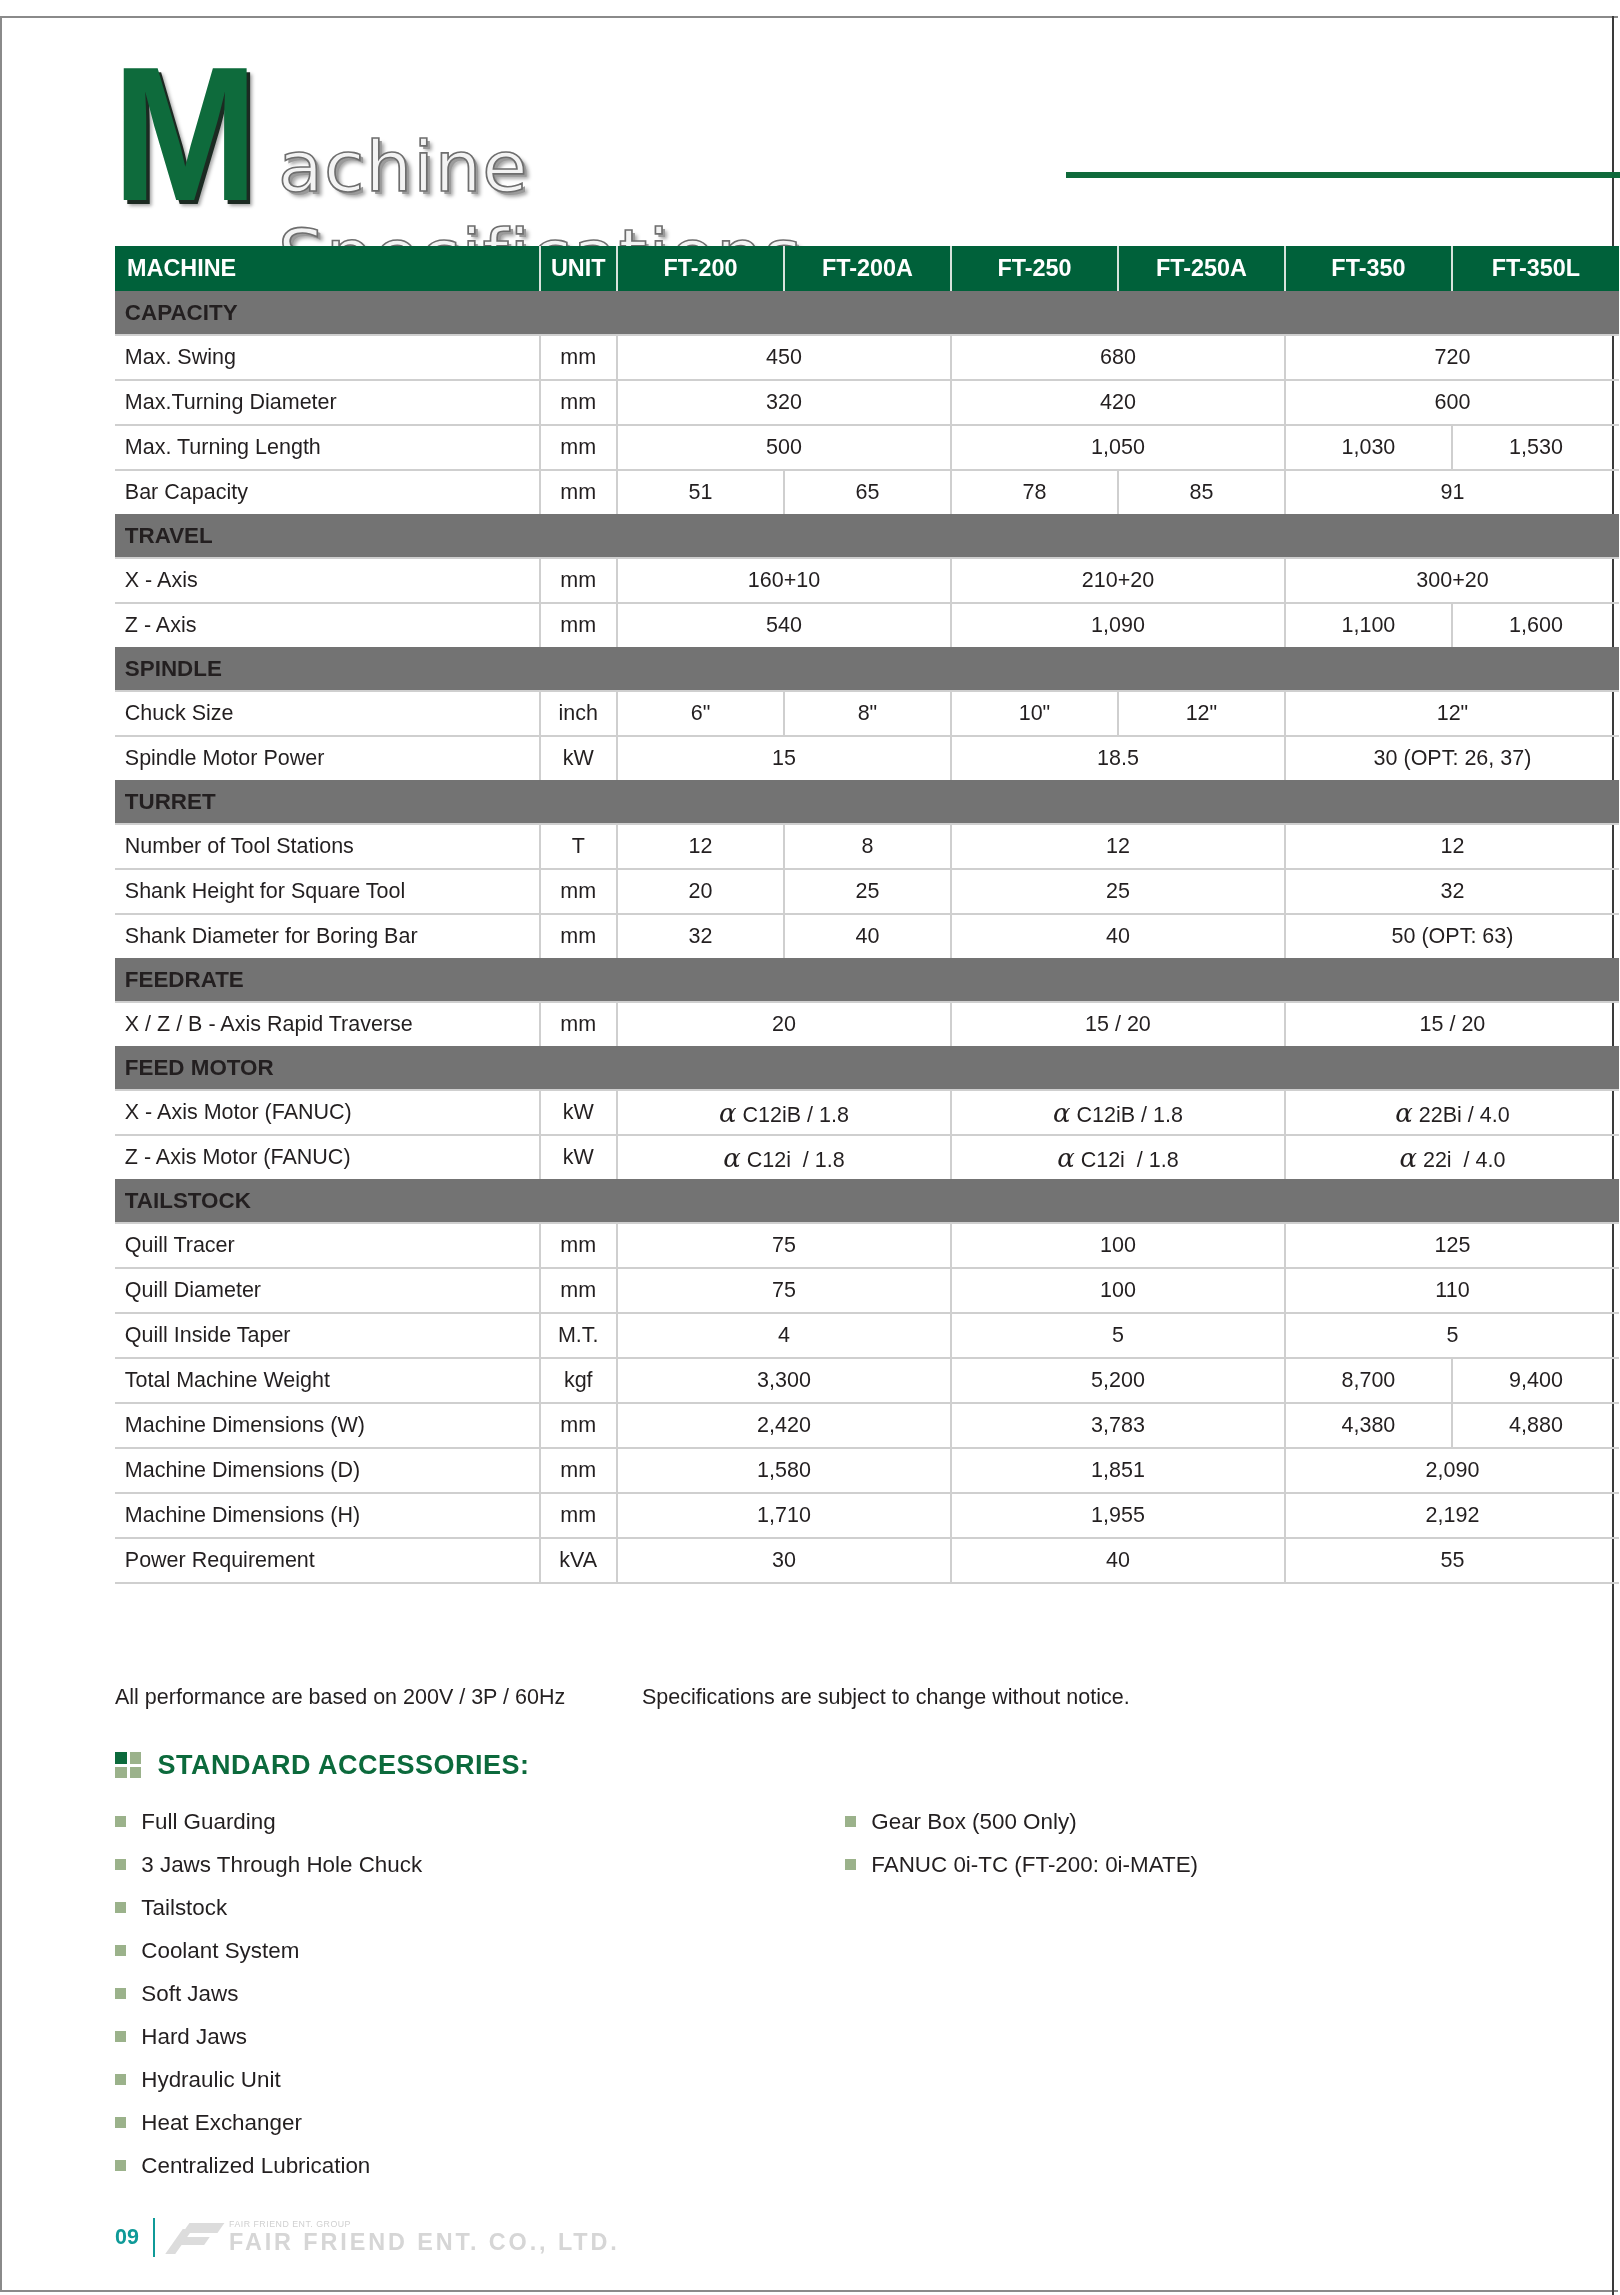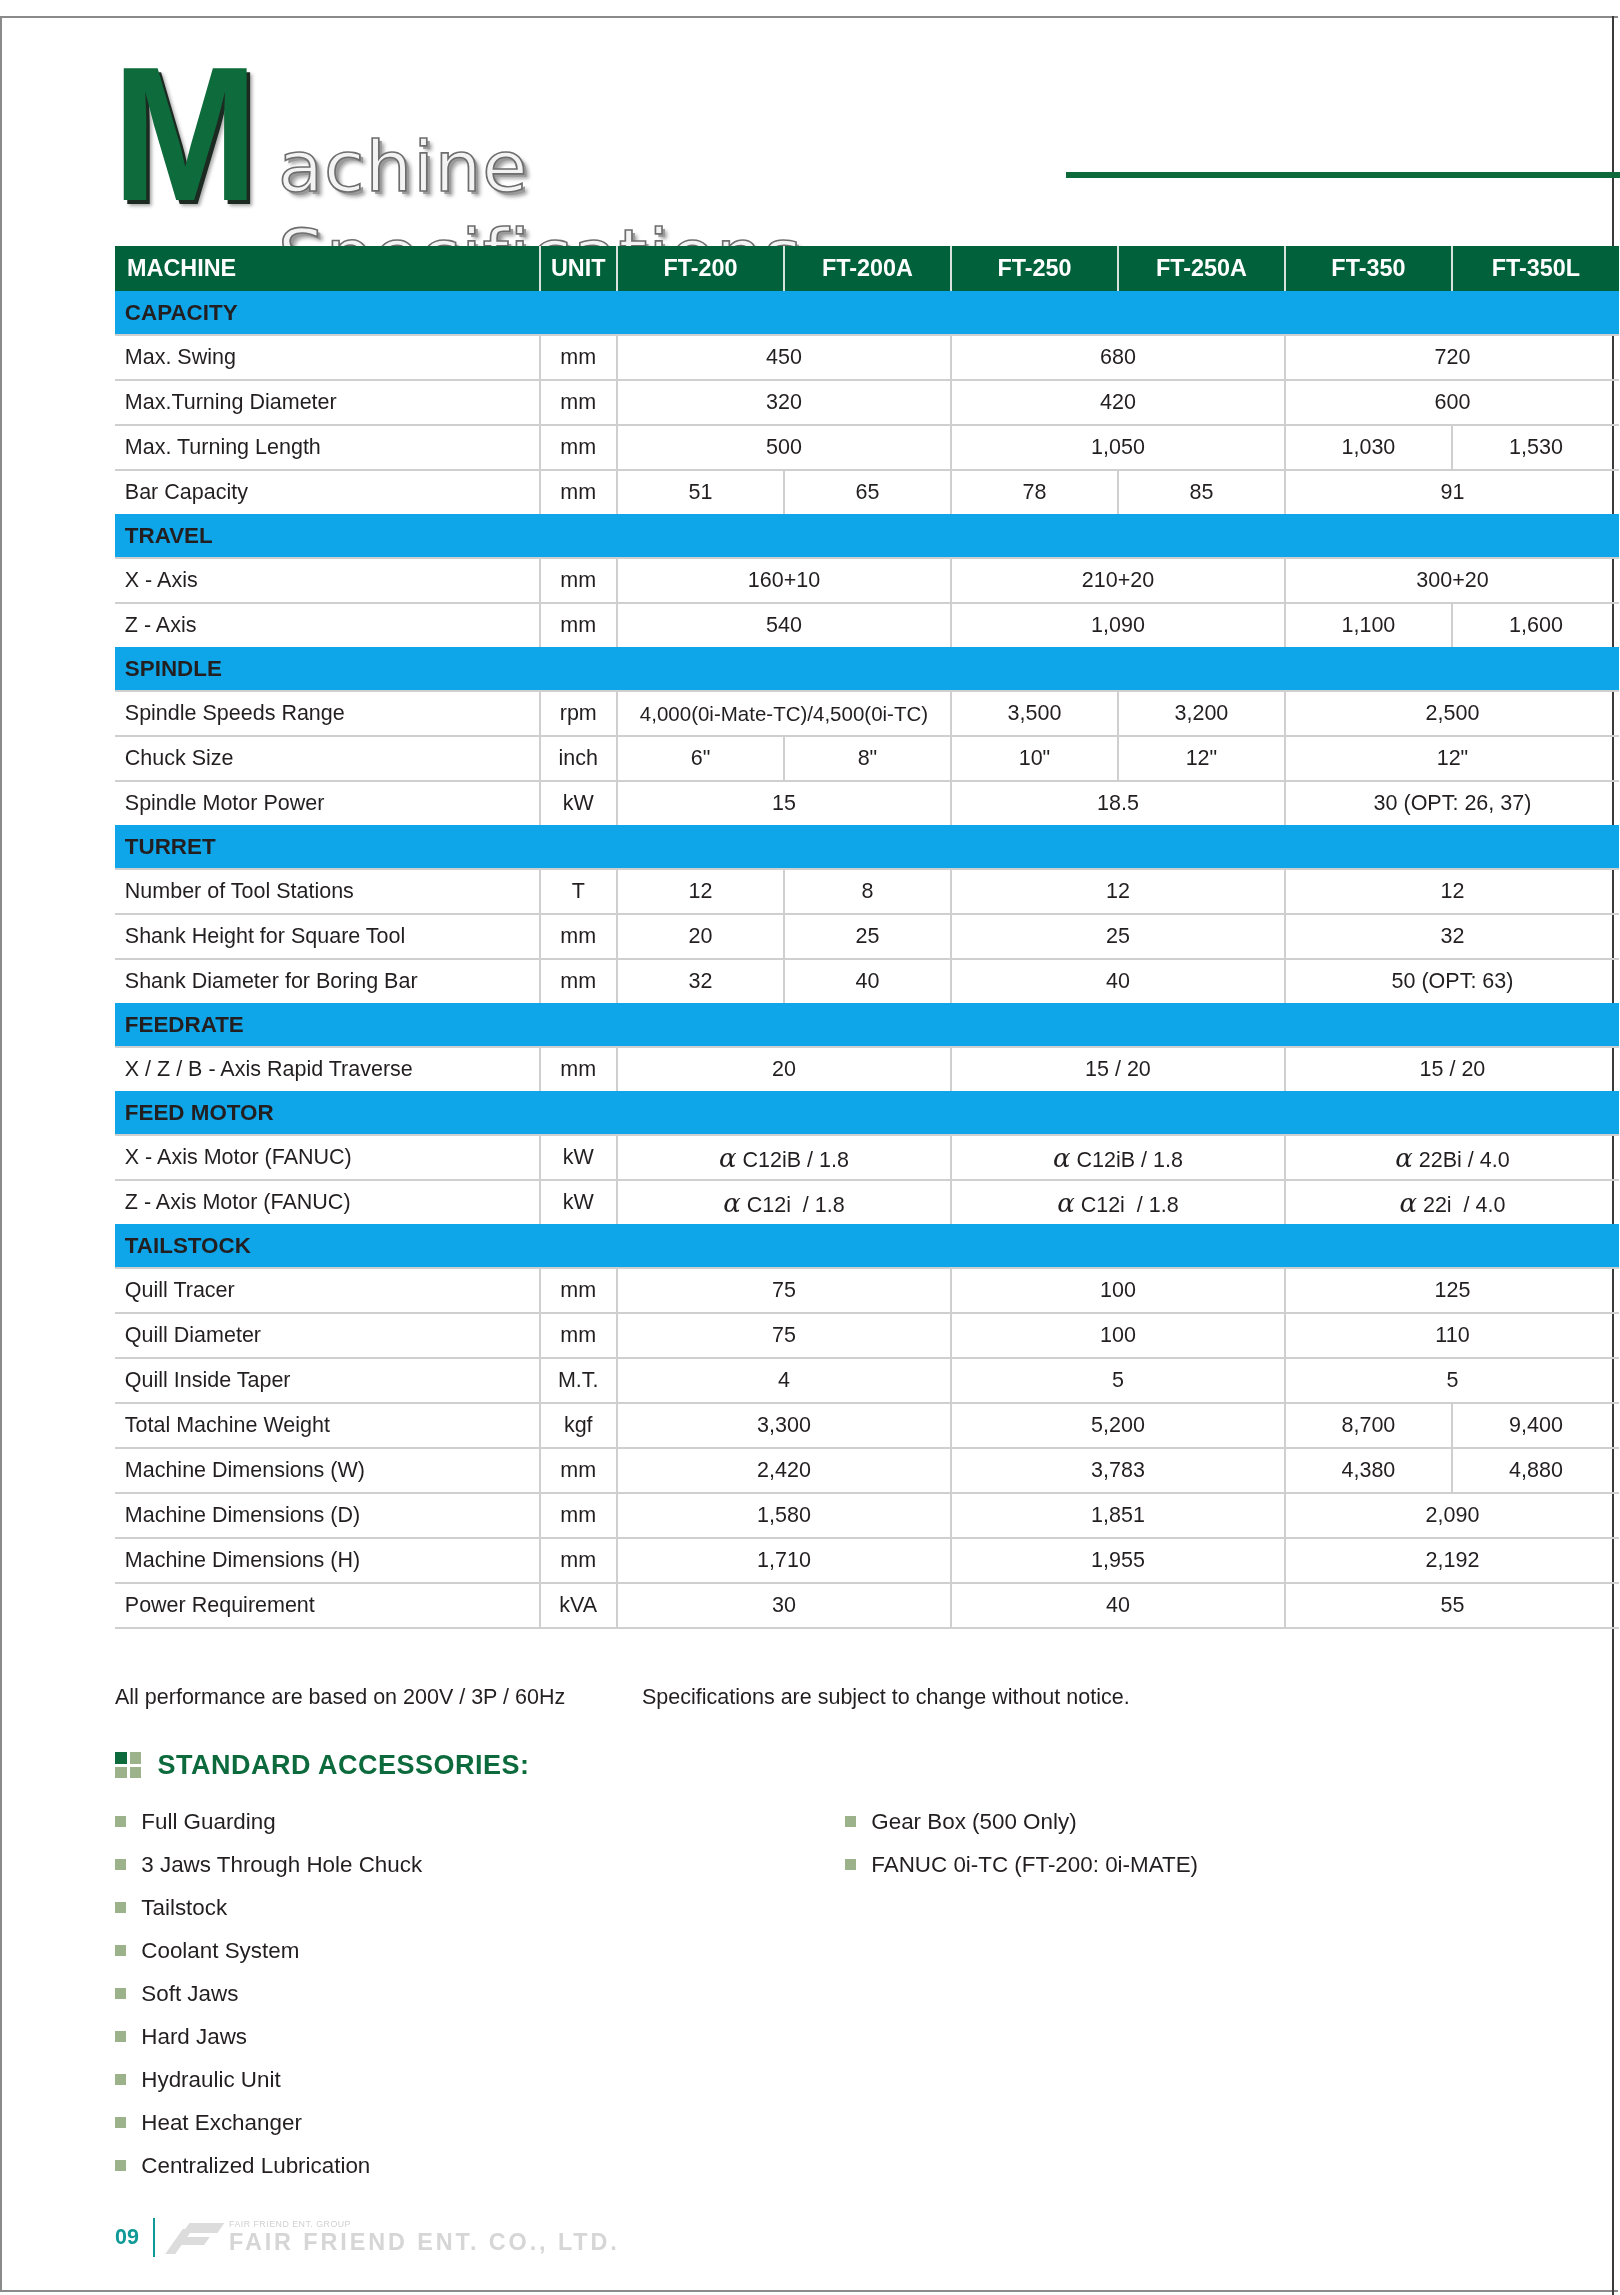--- a/index.html
+++ b/index.html
@@ -17,21 +17,21 @@
 
   
   table.spec { position: absolute; left: 115px; top: 246px; width: 1504px; border-collapse: collapse; table-layout: fixed; }
   table.spec col.c-label { width: 422px; }
   table.spec col.c-unit { width: 77px; }
   table.spec col.c-m { width: 166px; }
   table.spec th { background: #00613a; color: #fff; font-weight: bold; font-size: 23.4px; height: 45px; padding: 0; border-left: 2px solid #d7e3dc; text-align: center; }
   table.spec th:first-child { text-align: left; padding-left: 12px; border-left: none; }
   table.spec td { height: 43px; font-size: 21.5px; text-align: center; padding: 0; border-top: 2px solid #cfcfcf; border-left: 2px solid #cfcfcf; }
   table.spec td.label { text-align: left; padding-left: 9.8px; border-left: none; }
-  table.spec tr.section td { background: #0ea5e9; font-weight: bold; font-size: 22.4px; text-align: left; padding-left: 9.8px; border-left: none; height: 43px; border-top: none; }
+  table.spec tr.section td { background: #737373; font-weight: bold; font-size: 22.4px; text-align: left; padding-left: 9.8px; border-left: none; height: 43px; border-top: none; }
   table.spec tr.last td { border-bottom: 2px solid #cfcfcf; }
   .alpha { font-family: "DejaVu Serif", serif; font-style: italic; font-size: 26px; margin-right: 5.9px; }
 
   .note-left { position: absolute; left: 115px; top: 1685px; font-size: 21.5px; }
   .note-right { position: absolute; left: 642px; top: 1685px; font-size: 21.5px; }
 
   
   .acc-heading { position: absolute; left: 115px; top: 1746px; height: 39px; display: flex; align-items: center; }
   .acc-logo { width: 27px; height: 27px; position: relative; margin-right: 15.6px; }
   .acc-logo span { position: absolute; width: 11.7px; height: 11.7px; }
@@ -138,28 +138,20 @@
       <td colspan="2">540</td>
       <td colspan="2">1,090</td>
       <td>1,100</td>
       <td>1,600</td>
     </tr>
 
     <tr class="section">
         <td colspan="8">SPINDLE</td>
       </tr>
     <tr>
-      <td class="label">Spindle Speeds Range</td>
-      <td>rpm</td>
-      <td colspan="2" style="font-size:20.5px;white-space:nowrap;">4,000(0i-Mate-TC)/4,500(0i-TC)</td>
-      <td>3,500</td>
-      <td>3,200</td>
-      <td colspan="2">2,500</td>
-    </tr>
-    <tr>
       <td class="label">Chuck Size</td>
       <td>inch</td>
       <td>6"</td>
       <td>8"</td>
       <td>10"</td>
       <td>12"</td>
       <td colspan="2">12"</td>
     </tr>
     <tr>
       <td class="label">Spindle Motor Power</td>

